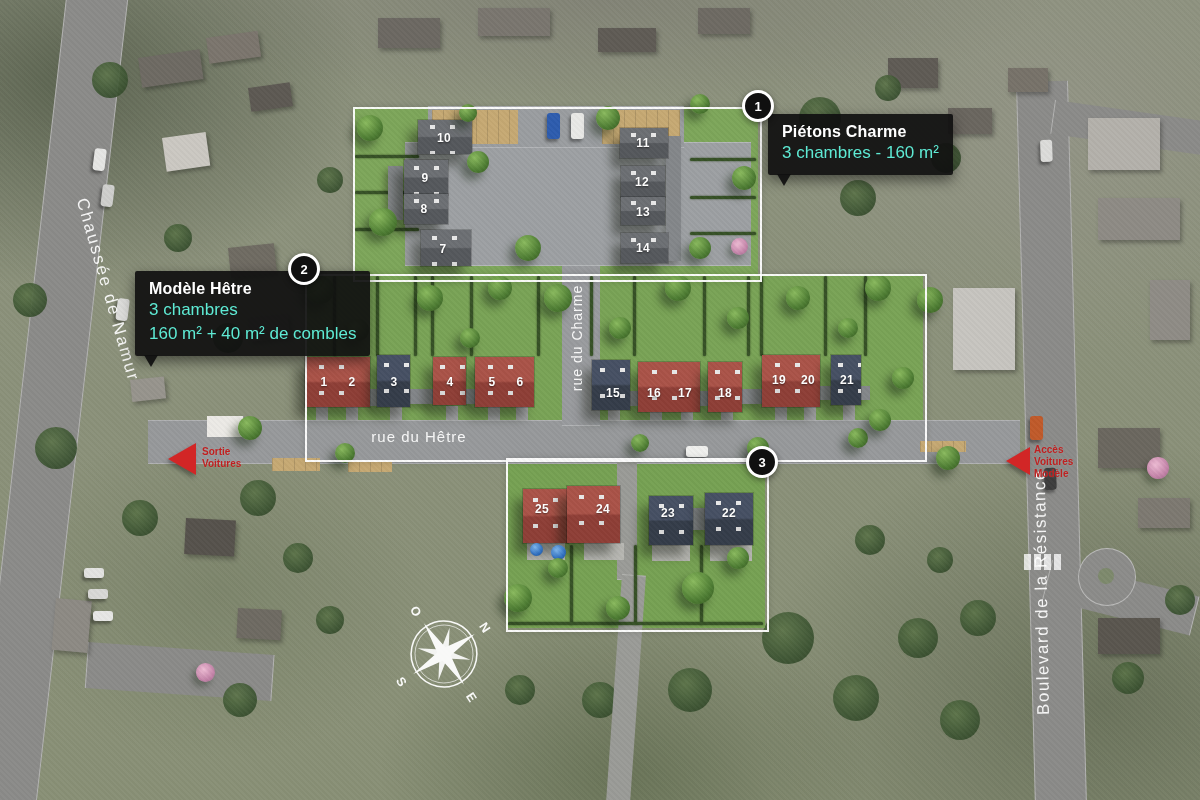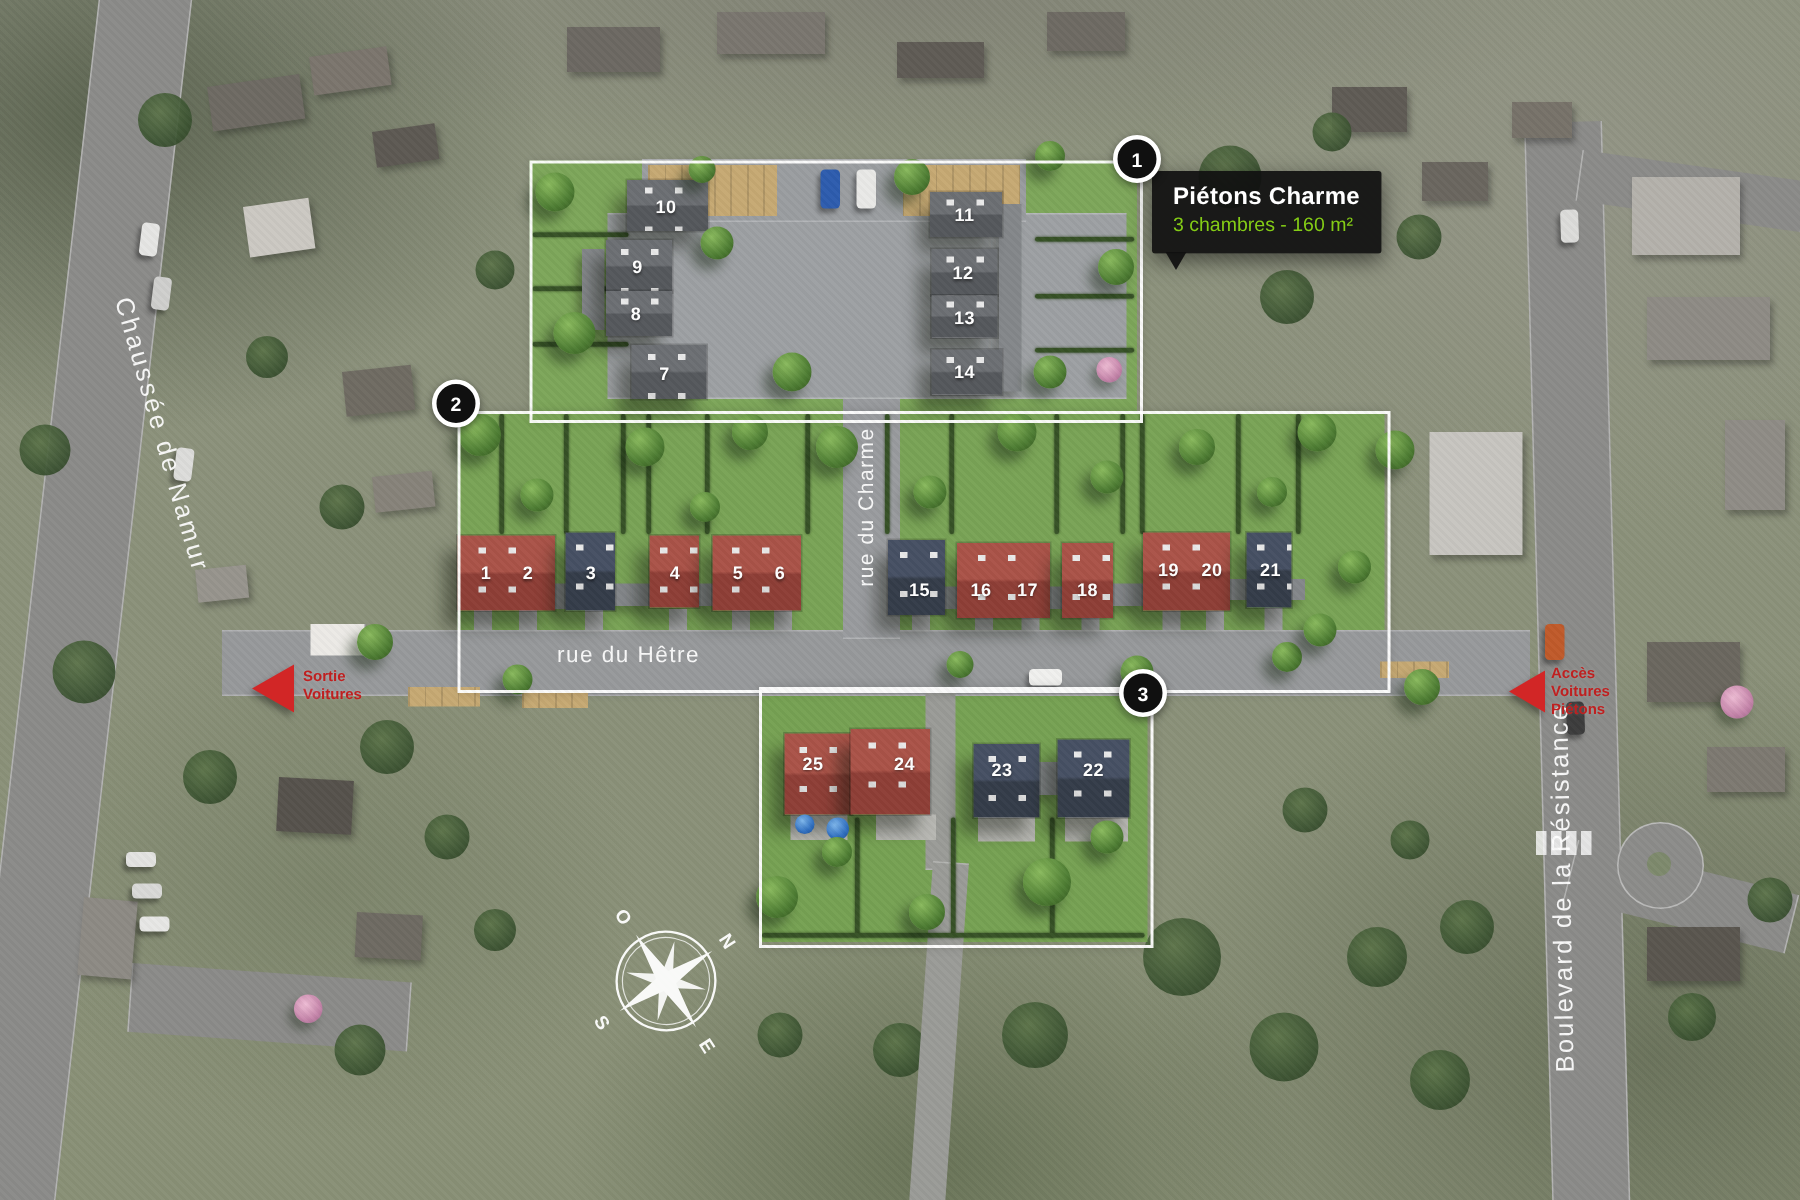--- a/index.html
+++ b/index.html
@@ -55,21 +55,21 @@
   .st-namur{left:-10px;top:280px;width:235px;font-size:17px;letter-spacing:2px;transform:rotate(74deg);}
   .st-charme{left:507px;top:330px;width:140px;font-size:14px;letter-spacing:1px;transform:rotate(-90deg);}
   .st-hetre{left:360px;top:428px;width:118px;font-size:15px;letter-spacing:1px;}
   .st-boulevard{left:922px;top:585px;width:240px;font-size:17px;letter-spacing:1.5px;transform:rotate(-91deg);}
   
   .callout{position:absolute;background:rgba(16,16,16,.93);color:#fff;padding:9px 14px 10px;border-radius:2px;
     box-shadow:0 5px 14px rgba(0,0,0,.5);white-space:nowrap;z-index:30;}
   .callout::after{content:"";position:absolute;left:9px;bottom:-11px;width:0;height:0;
     border-left:7px solid transparent;border-right:7px solid transparent;border-top:12px solid rgba(16,16,16,.93);}
   .callout-title{font-size:16px;font-weight:700;letter-spacing:.2px;}
-  .callout-line{font-size:13px;color:#84cc16;line-height:1.4;}
+  .callout-line{font-size:17px;color:#5eead4;line-height:1.4;}
   .callout-line:empty{display:none;}
   .c1{left:768px;top:114px;} .c2{left:135px;top:271px;} .c3{left:772px;top:462px;}
   .badge{position:absolute;width:26px;height:26px;border-radius:50%;background:#101010;border:3px solid #fff;
     color:#fff;font-size:13px;font-weight:700;display:flex;align-items:center;justify-content:center;
     box-shadow:0 2px 6px rgba(0,0,0,.45);z-index:31;}
   .b1{left:742px;top:90px;} .b2{left:288px;top:253px;} .b3{left:746px;top:446px;}
   
   .arrow-left{position:absolute;width:0;height:0;border-top:16px solid transparent;border-bottom:16px solid transparent;
     border-right:28px solid #d22626;filter:drop-shadow(-2px 3px 2px rgba(0,0,0,.35));z-index:25;}
   .a-exit{left:168px;top:443px;}
@@ -334,26 +334,31 @@
   <div class="street st-charme">rue du Charme</div>
   <div class="street st-hetre">rue du Hêtre</div>
   <div class="street st-boulevard">Boulevard de la Résistance</div>
 
   <div class="arrow-left a-exit"></div>
   <div class="access-text t-exit">Sortie
 Voitures</div>
   <div class="arrow-left a-entry"></div>
   <div class="access-text t-entry">Accès
 Voitures
-Piétons</div>
+Modèle</div>
 
   <div class="callout c1">
     <div class="callout-title">Piétons Charme</div>
     <div class="callout-line">3 chambres - 160 m²</div>
 
+  </div>
+  <div class="callout c2">
+    <div class="callout-title">Modèle Hêtre</div>
+    <div class="callout-line">3 chambres</div>
+    <div class="callout-line">160 m² + 40 m² de combles</div>
   </div>
 
   <div class="badge b1">1</div>
   <div class="badge b2">2</div>
   <div class="badge b3">3</div>
 
   <svg id="compass" viewBox="0 0 120 120">
     <g transform="rotate(57 60 60)" fill="none" stroke="#fff">
       <circle cx="60" cy="60" r="34" stroke-width="1.6"></circle>
       <circle cx="60" cy="60" r="30" stroke-width="0.8" opacity="0.8"></circle>

